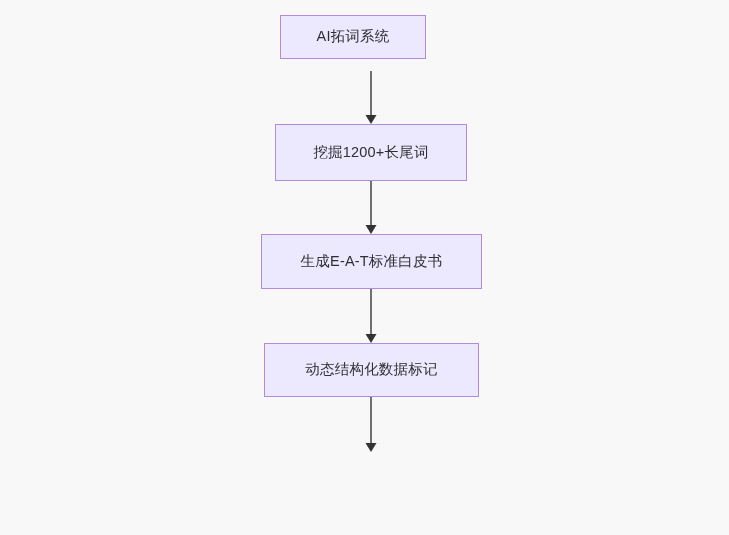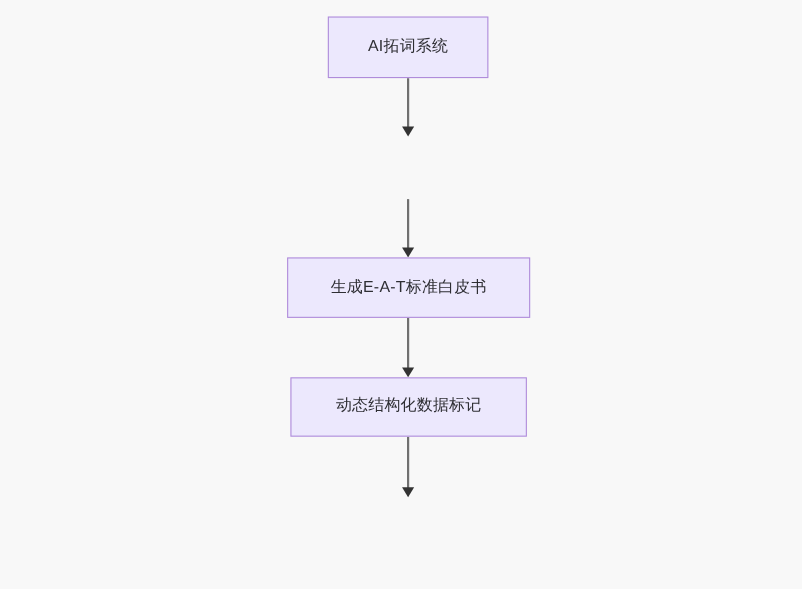--- a/index.html
+++ b/index.html
@@ -66,22 +66,25 @@
       <polygon class="edge-head" points="8.5,44 19.5,44 14,53"></polygon>
     </svg>
     <svg class="edge" width="28" height="54" viewBox="0 0 28 54" style="left: 357px; top: 289px;">
       <line class="edge-line" x1="14" y1="0" x2="14" y2="46"></line>
       <polygon class="edge-head" points="8.5,45 19.5,45 14,54"></polygon>
     </svg>
     <svg class="edge" width="28" height="55" viewBox="0 0 28 55" style="left: 357px; top: 397px;">
       <line class="edge-line" x1="14" y1="0" x2="14" y2="47"></line>
       <polygon class="edge-head" points="8.5,46 19.5,46 14,55"></polygon>
     </svg>
-    <div class="node" style="left: 298px; top: 15px; width: 146px; height: 56px;">
+    <div class="node" style="left: 280px; top: 15px; width: 146px; height: 44px;">
       <span class="node-label">AI拓词系统</span>
+    </div>
+    <div class="node" style="left: 275px; top: 124px; width: 192px; height: 57px;">
+      <span class="node-label">挖掘1200+长尾词</span>
     </div>
     <div class="node" style="left: 261px; top: 234px; width: 221px; height: 55px;">
       <span class="node-label">生成E-A-T标准白皮书</span>
     </div>
     <div class="node" style="left: 264px; top: 343px; width: 215px; height: 54px;">
       <span class="node-label">动态结构化数据标记</span>
     </div>
   </div>
 
 </body></html>

